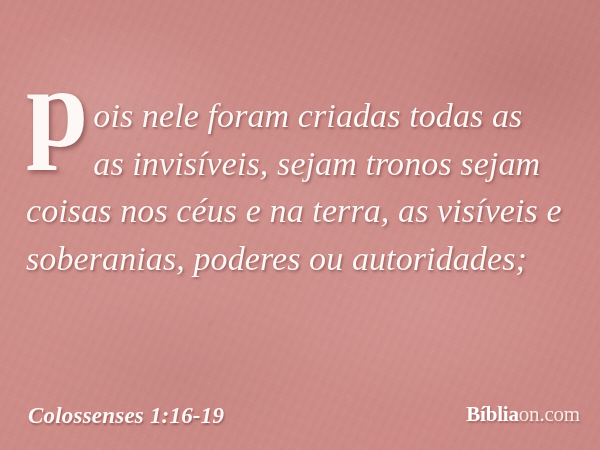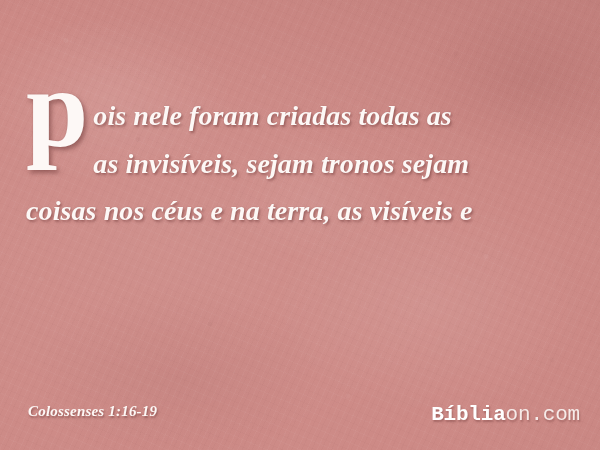--- a/index.html
+++ b/index.html
@@ -83,22 +83,22 @@
     position: absolute;
     left: 26px;
     top: 62px;
     width: 548px;
   }
 
   .quote-line {
     color: #fdf8f6;
     font-family: "Liberation Serif", serif;
     font-style: italic;
-    font-weight: bold;
-    font-size: 28px;
+    font-weight: normal;
+    font-size: 34px;
     line-height: 47.5px;
     letter-spacing: 0.1px;
     white-space: nowrap;
     text-shadow:
       1.5px 2px 2.5px rgba(92,40,40,0.42),
       0 0 1px rgba(120,60,60,0.30);
   }
 
   
   #dropcap {
@@ -119,32 +119,32 @@
 
   
   #reference {
     position: absolute;
     left: 28px;
     top: 403px;
     color: #fdf8f6;
     font-family: "Liberation Serif", serif;
     font-style: italic;
     font-weight: bold;
-    font-size: 15px;
+    font-size: 23px;
     letter-spacing: 0.2px;
     white-space: nowrap;
     text-shadow: 1px 1.5px 2px rgba(92,40,40,0.45);
   }
 
   #brand-logo {
     position: absolute;
     right: 20px;
     top: 404px;
     white-space: nowrap;
-    font-family: Liberation Mono, monospace;
+    font-family: Liberation Serif, serif;
     font-size: 21px;
     line-height: 21px;
     text-shadow: 1px 1.5px 2px rgba(92,40,40,0.35);
   }
 
   #brand-primary {
     color: #ffffff;
     font-weight: bold;
     letter-spacing: -0.2px;
   }
@@ -167,20 +167,21 @@
 
   <div id="quote-block">
     <span id="dropcap">p</span>
 
     <div class="quote-line" id="quote-line-1">ois nele foram criadas todas as</div>
 
     <div class="quote-line">as invisíveis, sejam tronos sejam</div>
 
     <div class="quote-line">coisas nos céus e na terra, as visíveis e</div>
 
+    <div class="quote-line">soberanias, poderes ou autoridades;</div>
 
   </div>
 
   <div id="reference">Colossenses 1:16-19</div>
 
   <div id="brand-logo">
     <span id="brand-primary">Bíblia</span><span id="brand-secondary">on.com</span>
   </div>
 
 </div>

